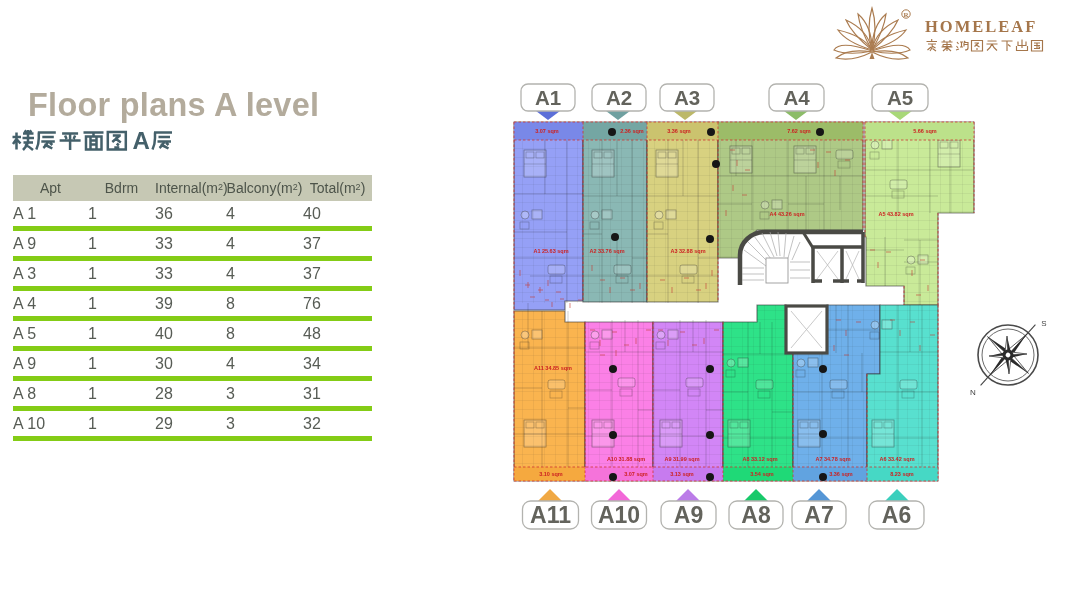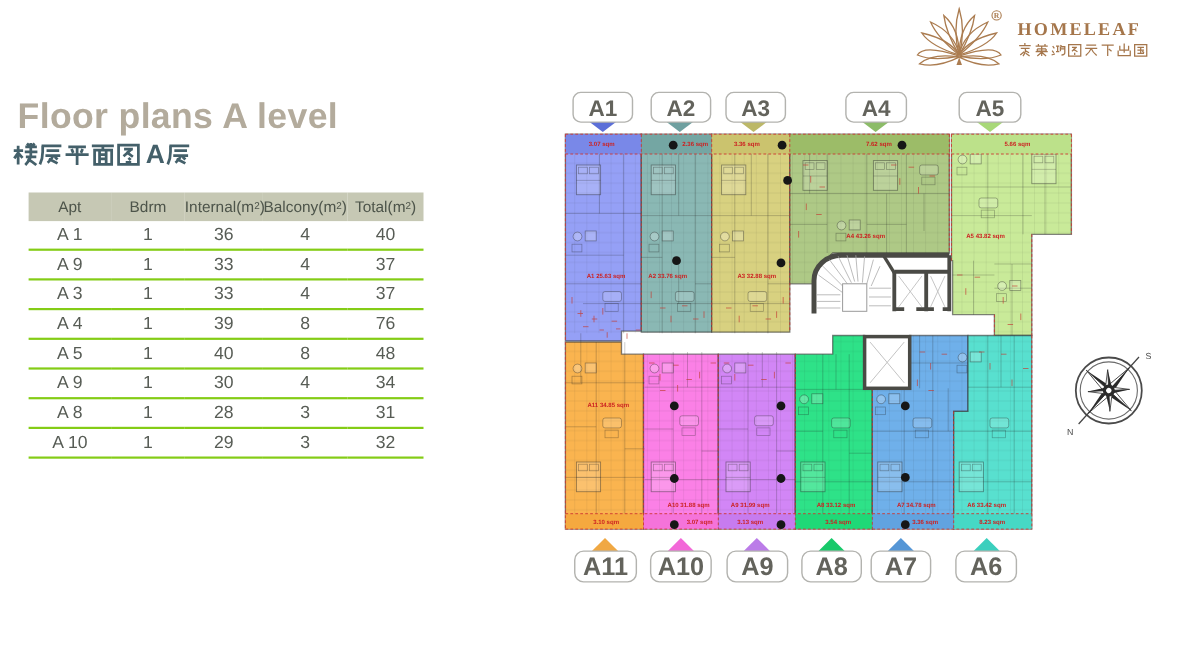--- a/index.html
+++ b/index.html
@@ -1,20 +1,20 @@
 <!DOCTYPE html>
 <html><head>
 <meta charset="utf-8">
 <style>
 html,body{margin:0;padding:0;}
 body{width:1080px;height:604px;background:#fff;font-family:"Liberation Sans",sans-serif;position:relative;overflow:hidden;}
-.title{position:absolute;left:16px;top:87px;font-size:32.4px;font-weight:bold;color:#b3ab9c;letter-spacing:0.3px;white-space:nowrap;}
-table.tbl{position:absolute;left:26px;top:175px;width:359px;border-collapse:collapse;table-layout:fixed;}
+.title{position:absolute;left:28px;top:87px;font-size:32.4px;font-weight:bold;color:#b3ab9c;letter-spacing:0.3px;white-space:nowrap;}
+table.tbl{position:absolute;left:13px;top:175px;width:359px;border-collapse:collapse;table-layout:fixed;}
 table.tbl th{background:#c6c8b4;color:#4d544a;font-size:14px;font-weight:normal;height:26px;padding:0;text-align:center;}
-table.tbl td{color:#575c55;font-size:16px;text-align:center;height:25px;padding:0;border-bottom:2px solid #84cc16;}
+table.tbl td{color:#575c55;font-size:16px;height:25px;padding:0;border-bottom:5px solid #84cc16;}
 .sup{font-size:9px;vertical-align:3px;}
 svg{position:absolute;left:0;top:0;}
 </style>
 </head>
 <body>
 <div class="title">Floor plans A level</div>
 <table class="tbl">
 <colgroup>
       <col style="width:75px">
       <col style="width:67px">

